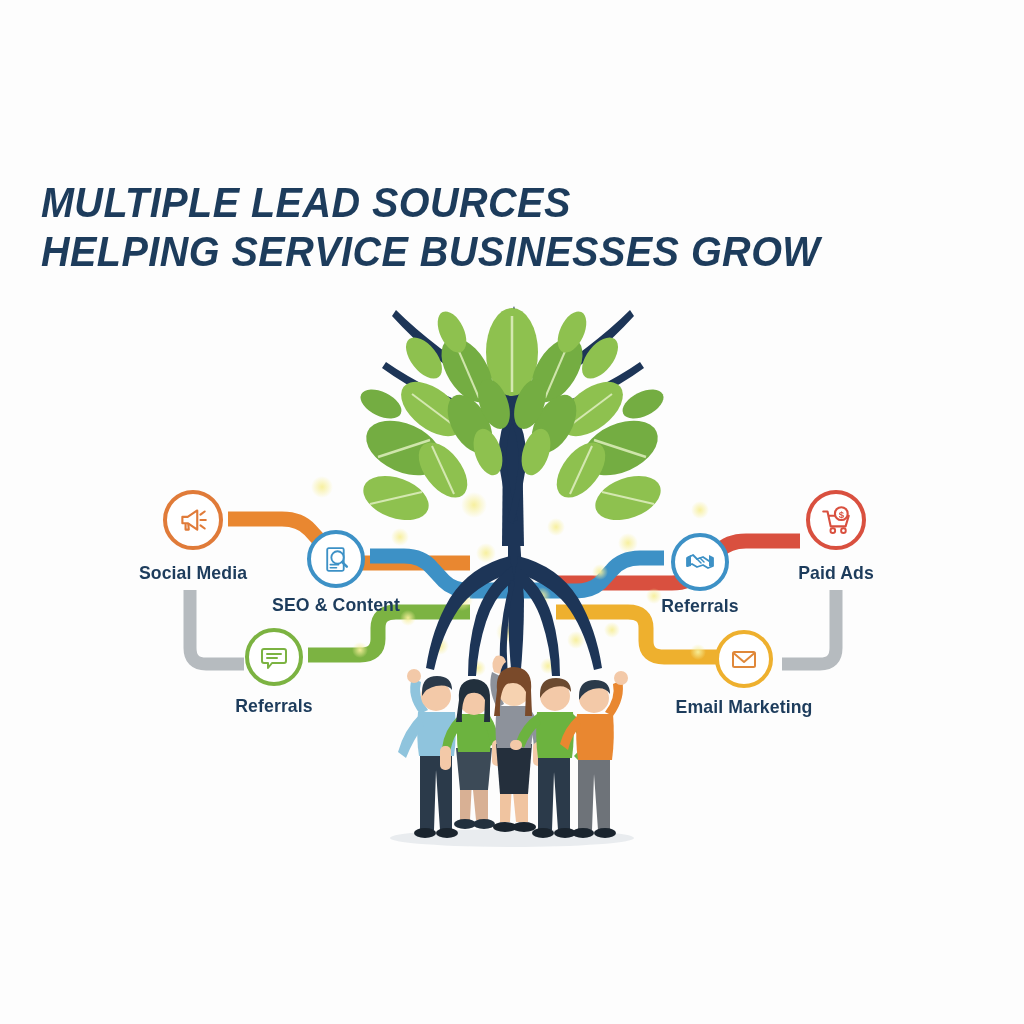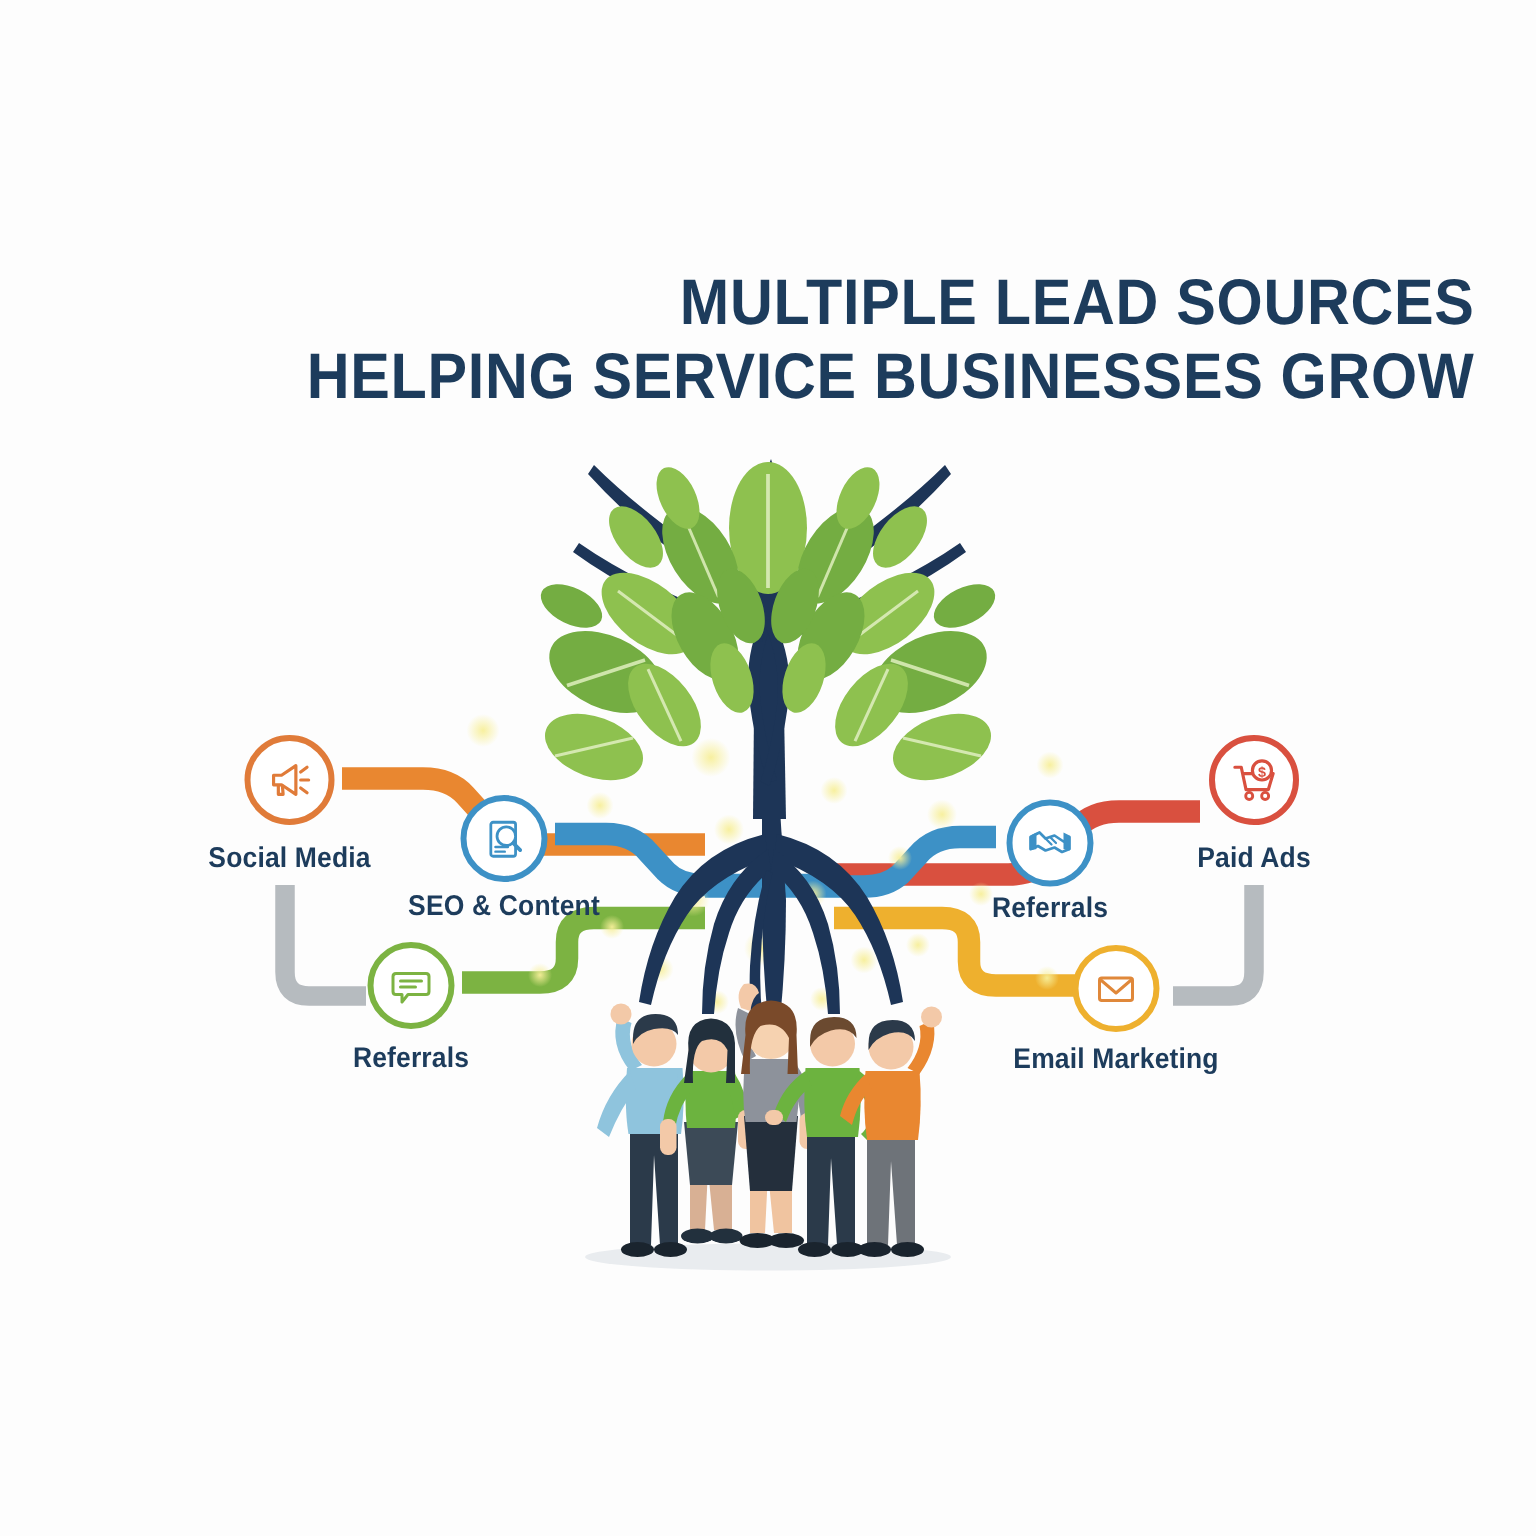--- a/index.html
+++ b/index.html
@@ -17,22 +17,23 @@
     position: relative;
     width: 1024px;
     height: 1024px;
     background: #fdfdfd;
   }
   .title-block {
     position: absolute;
     top: 178px;
     left: 0;
     width: 1024px;
-    text-align: right;
+    text-align: left;
     line-height: 1.14;
+    font-style: italic;
   }
   .title-line {
     display: block;
     color: #1d3c5c;
     font-family: "Liberation Sans Narrow", "Liberation Sans", sans-serif;
     font-weight: bold;
     letter-spacing: 0.5px;
     transform: scaleX(0.92);
     transform-origin: center;
     white-space: nowrap;

